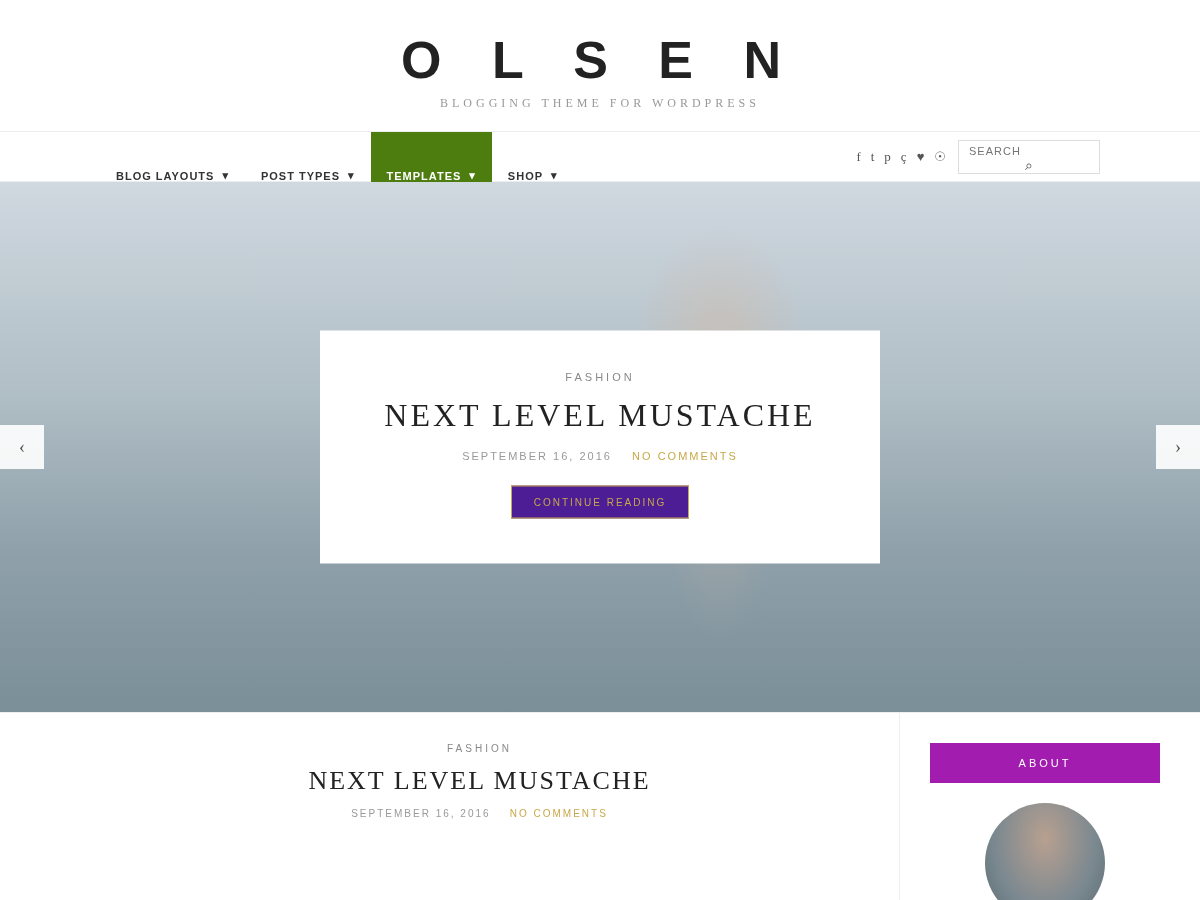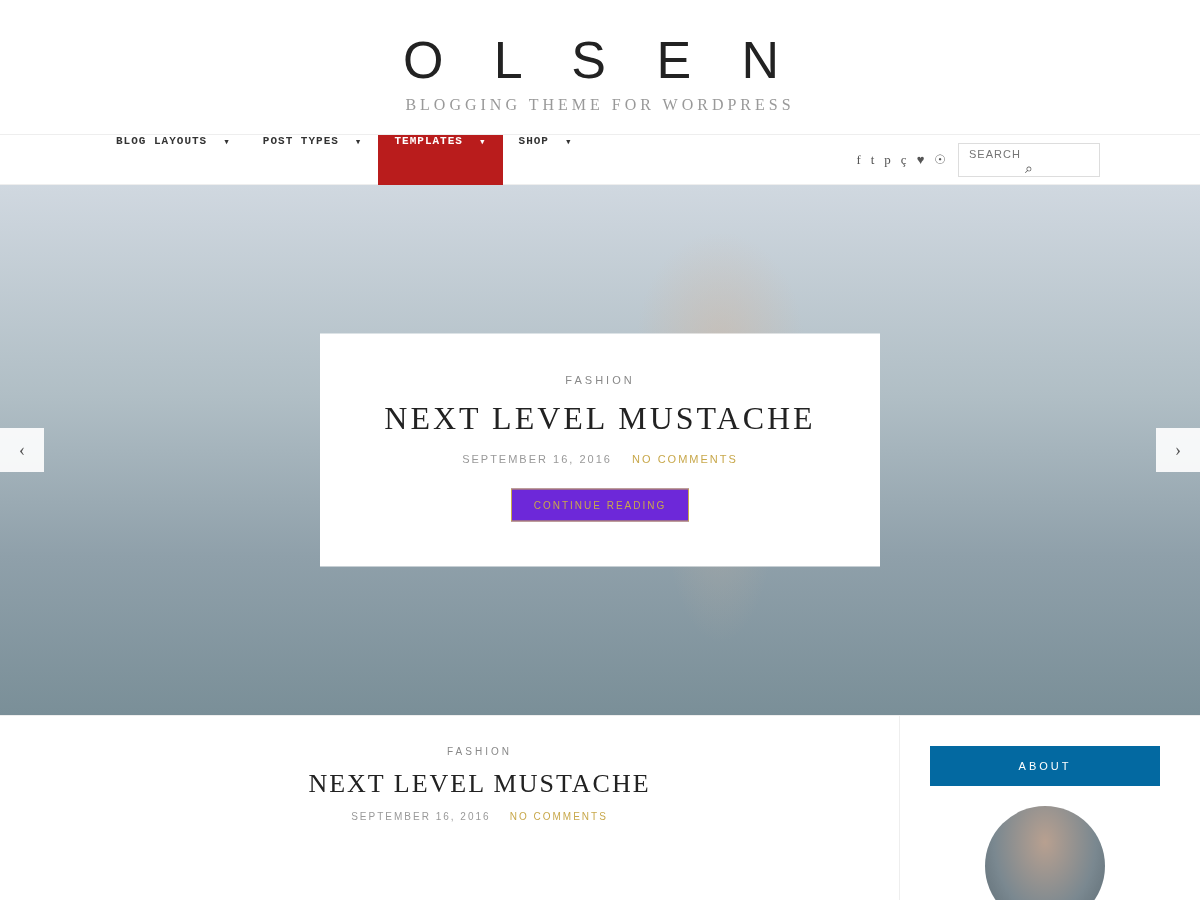--- a/index.html
+++ b/index.html
@@ -7,61 +7,61 @@
 
     
     .site-header {
       text-align: center;
       padding: 30px 20px 20px;
       border-bottom: 1px solid #eee;
     }
     .site-title {
       font-family: 'Arial', sans-serif;
       font-size: 52px;
-      font-weight: 400;
+      font-weight: 700;
       letter-spacing: 18px;
       color: #222;
     }
     .site-tagline {
-      font-size: 16px;
+      font-size: 12px;
       letter-spacing: 4px;
       color: #999;
       margin-top: 6px;
     }
 
     
     .main-nav {
       display: flex;
       align-items: center;
       justify-content: space-between;
       padding: 0 100px;
       border-bottom: 1px solid #eee;
       height: 50px;
     }
     .nav-links {
       display: flex;
       align-items: center;
       gap: 0;
     }
     .nav-item {
-      font-family: Liberation Mono, monospace;
+      font-family: Liberation Sans, sans-serif;
       font-size: 11px;
       font-weight: 700;
       letter-spacing: 1px;
       color: #333;
       padding: 0 16px;
       height: 50px;
       display: flex;
-      align-items: flex-start;
-      cursor: pointer;
-      text-transform: uppercase;
-      text-decoration: none;
-      gap: 16px;
-    }
-    .nav-item.active { background: #b91c1c; color: #fff; }
+      align-items: flex-end;
+      cursor: pointer;
+      text-transform: uppercase;
+      text-decoration: none;
+      gap: 8px;
+    }
+    .nav-item.active { background: #4d7c0f; color: #fff; }
     .nav-right {
       display: flex;
       align-items: center;
       gap: 12px;
     }
     .social-icons {
       display: flex;
       gap: 10px;
       align-items: center;
     }
@@ -162,21 +162,21 @@
     .continue-btn {
       display: inline-block;
       border: 1px solid #c8a84b;
       color: #c8a84b;
       font-family: Arial, sans-serif;
       font-size: 10px;
       letter-spacing: 2px;
       padding: 10px 22px;
       text-transform: uppercase;
       cursor: pointer;
-      background: #6d28d9;
+      background: #4c1d95;
       text-decoration: none;
     }
 
     .slider-arrow {
       position: absolute;
       top: 50%;
       transform: translateY(-50%);
       width: 44px;
       height: 44px;
       background: rgba(255,255,255,0.9);
@@ -241,21 +241,21 @@
     .post-meta a {
       color: #c8a84b;
       text-decoration: none;
     }
 
     
     .sidebar-widget {
       margin-top: 30px;
     }
     .widget-title {
-      background: #0369a1;
+      background: #a21caf;
       color: #fff;
       font-family: Arial, sans-serif;
       font-size: 11px;
       letter-spacing: 3px;
       padding: 14px 20px;
       text-transform: uppercase;
       text-align: center;
       margin-bottom: 20px;
     }
     .about-avatar {

